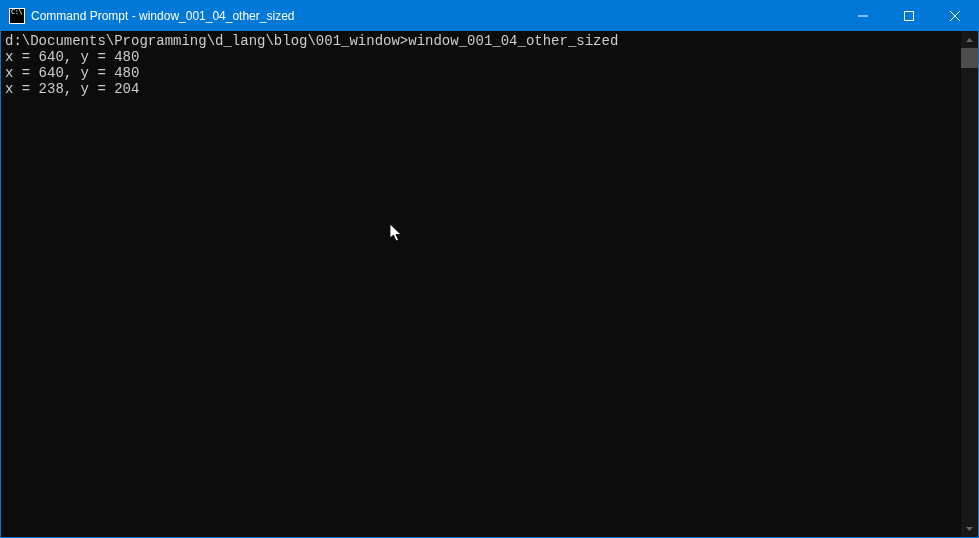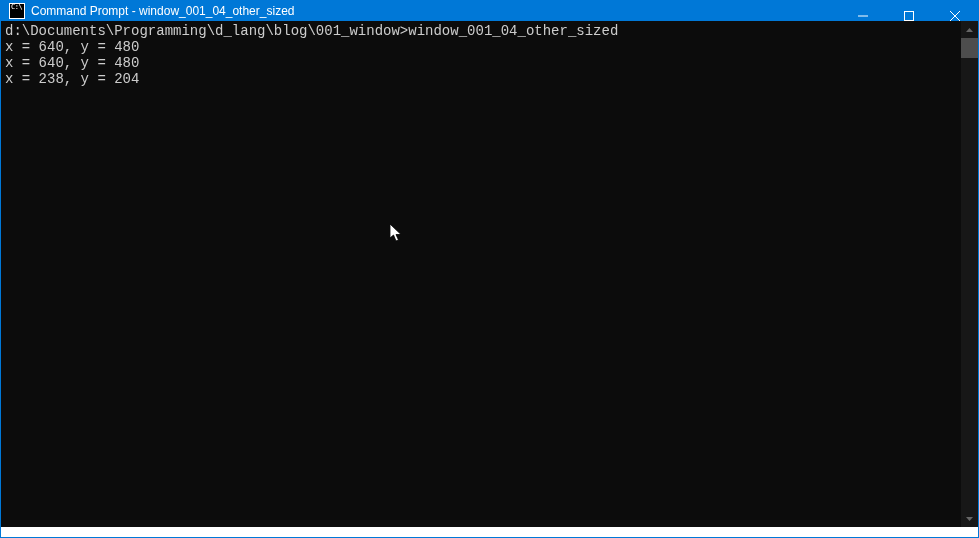--- a/index.html
+++ b/index.html
@@ -15,21 +15,21 @@
       overflow: hidden;
       position: relative;
     }
     .window {
       width: 979px;
       height: 538px;
       position: relative;
       border: 1px solid #0078d7;
     }
     .titlebar {
-      height: 20px;
+      height: 30px;
       background: #0078d7;
       display: flex;
       align-items: center;
       color: #ffffff;
       font-size: 12px;
       user-select: none;
     }
     .titlebar-icon {
       width: 16px;
       height: 16px;

